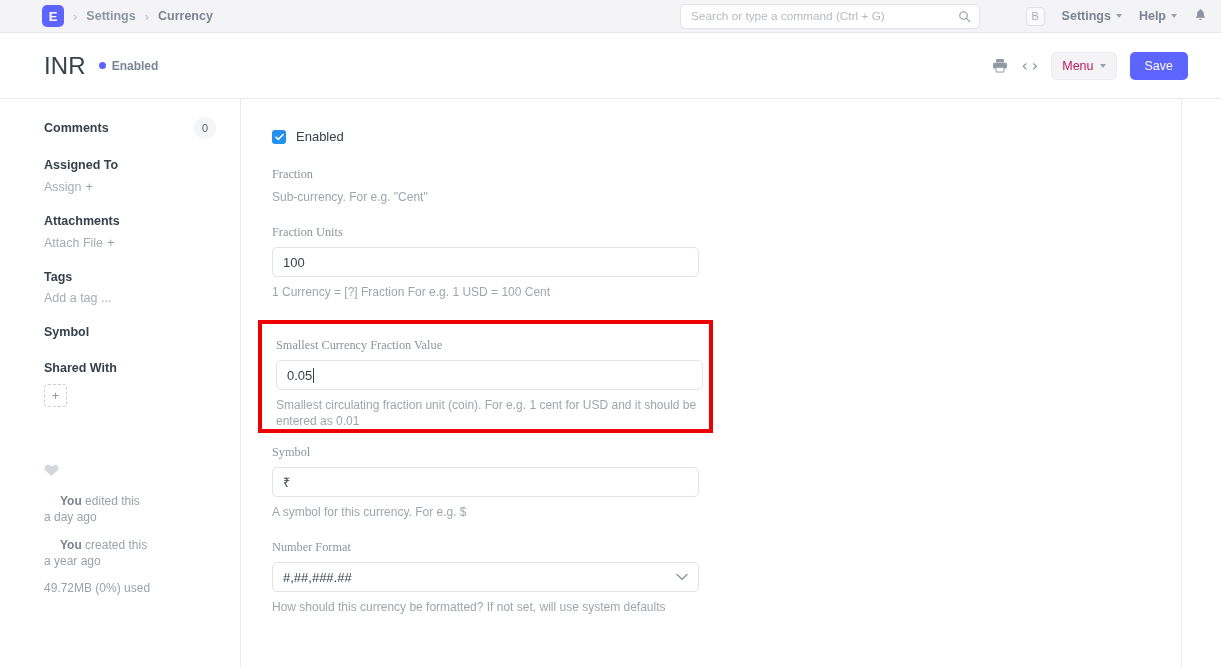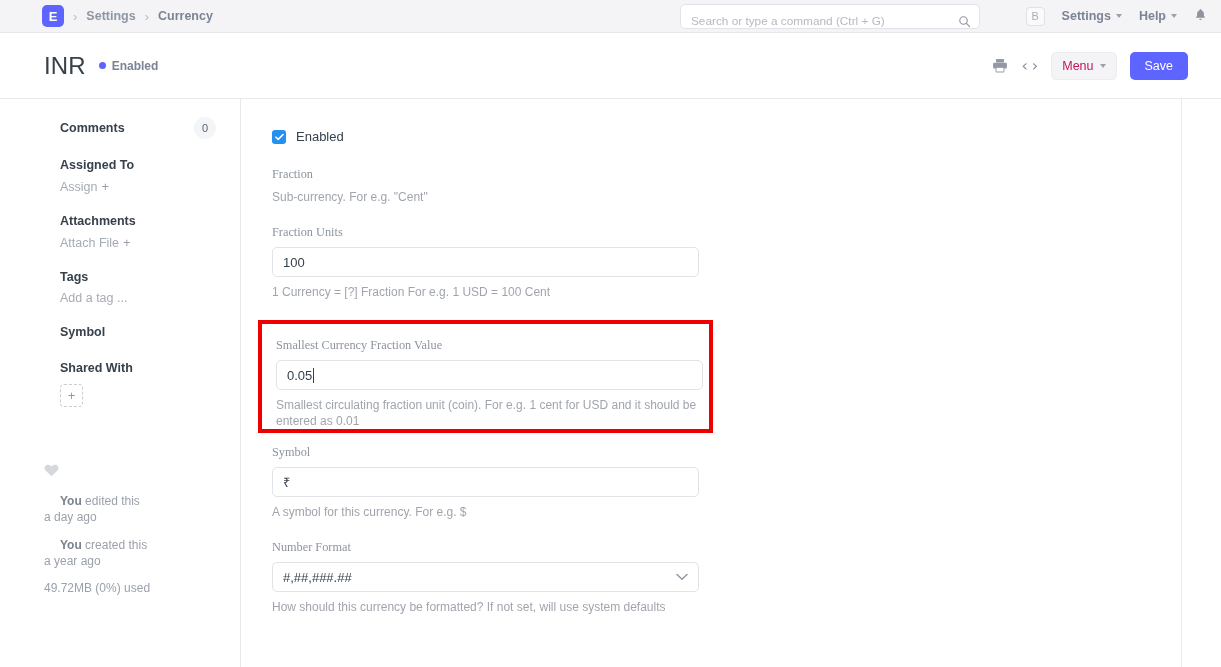--- a/index.html
+++ b/index.html
@@ -43,21 +43,21 @@
     text-decoration: none;
     white-space: nowrap;
   }
   .crumb.current { color: #7b8494; }
 
   .searchbox {
     width: 300px; height: 25px;
     background: #fff;
     border: 1px solid #e2e2e8;
     border-radius: 5px;
-    display: flex; align-items: flex-end;
+    display: flex; align-items: center;
     padding: 0 8px 0 10px;
     position: absolute;
     left: 680px;
   }
   .searchbox .ph {
     flex: 1 1 auto;
     font-size: 11.8px;
     color: #b5b9c2;
     white-space: nowrap;
     overflow: hidden;
@@ -156,21 +156,21 @@
 
   
   .sidebar {
     width: 241px;
     flex: 0 0 241px;
     padding: 18px 24px 0 44px;
     background: #ffffff;
     border-right: 1px solid #e9e9ed;
     position: relative;
   }
-  .side-block { margin-bottom: 19px; margin-left: 16px; }
+  .side-block { margin-bottom: 19px; }
   .side-row {
     display: flex; align-items: center; justify-content: space-between;
   }
   .side-title {
     font-size: 12.5px; font-weight: bold; color: #36414c;
   }
   .side-count {
     width: 22px; height: 22px; border-radius: 50%;
     background: #f4f5f7;
     color: #5a6472;

